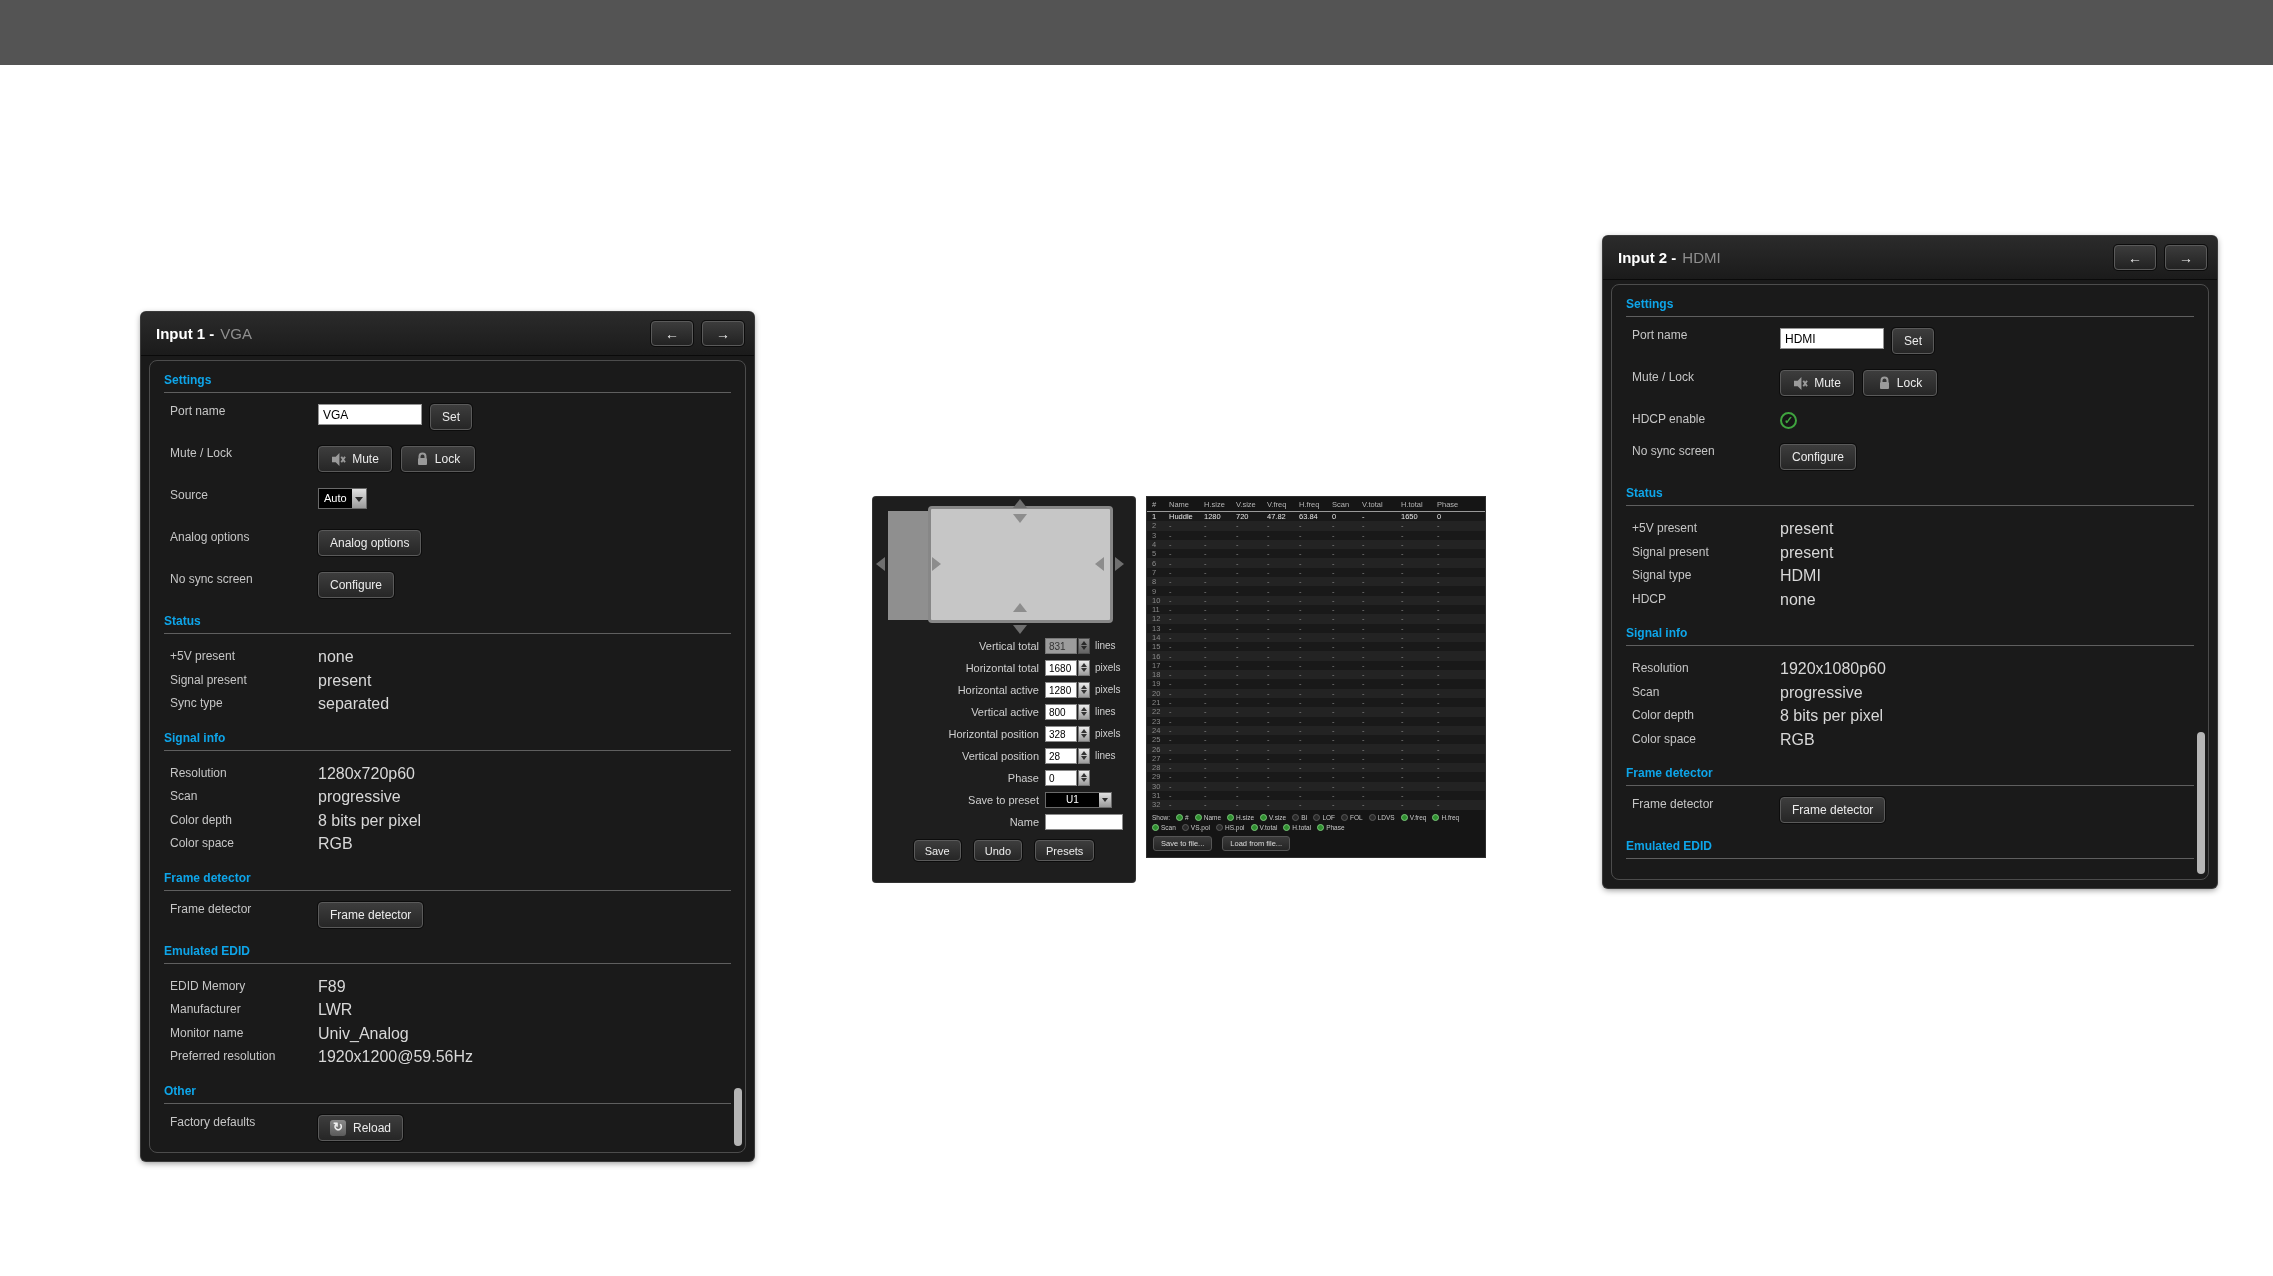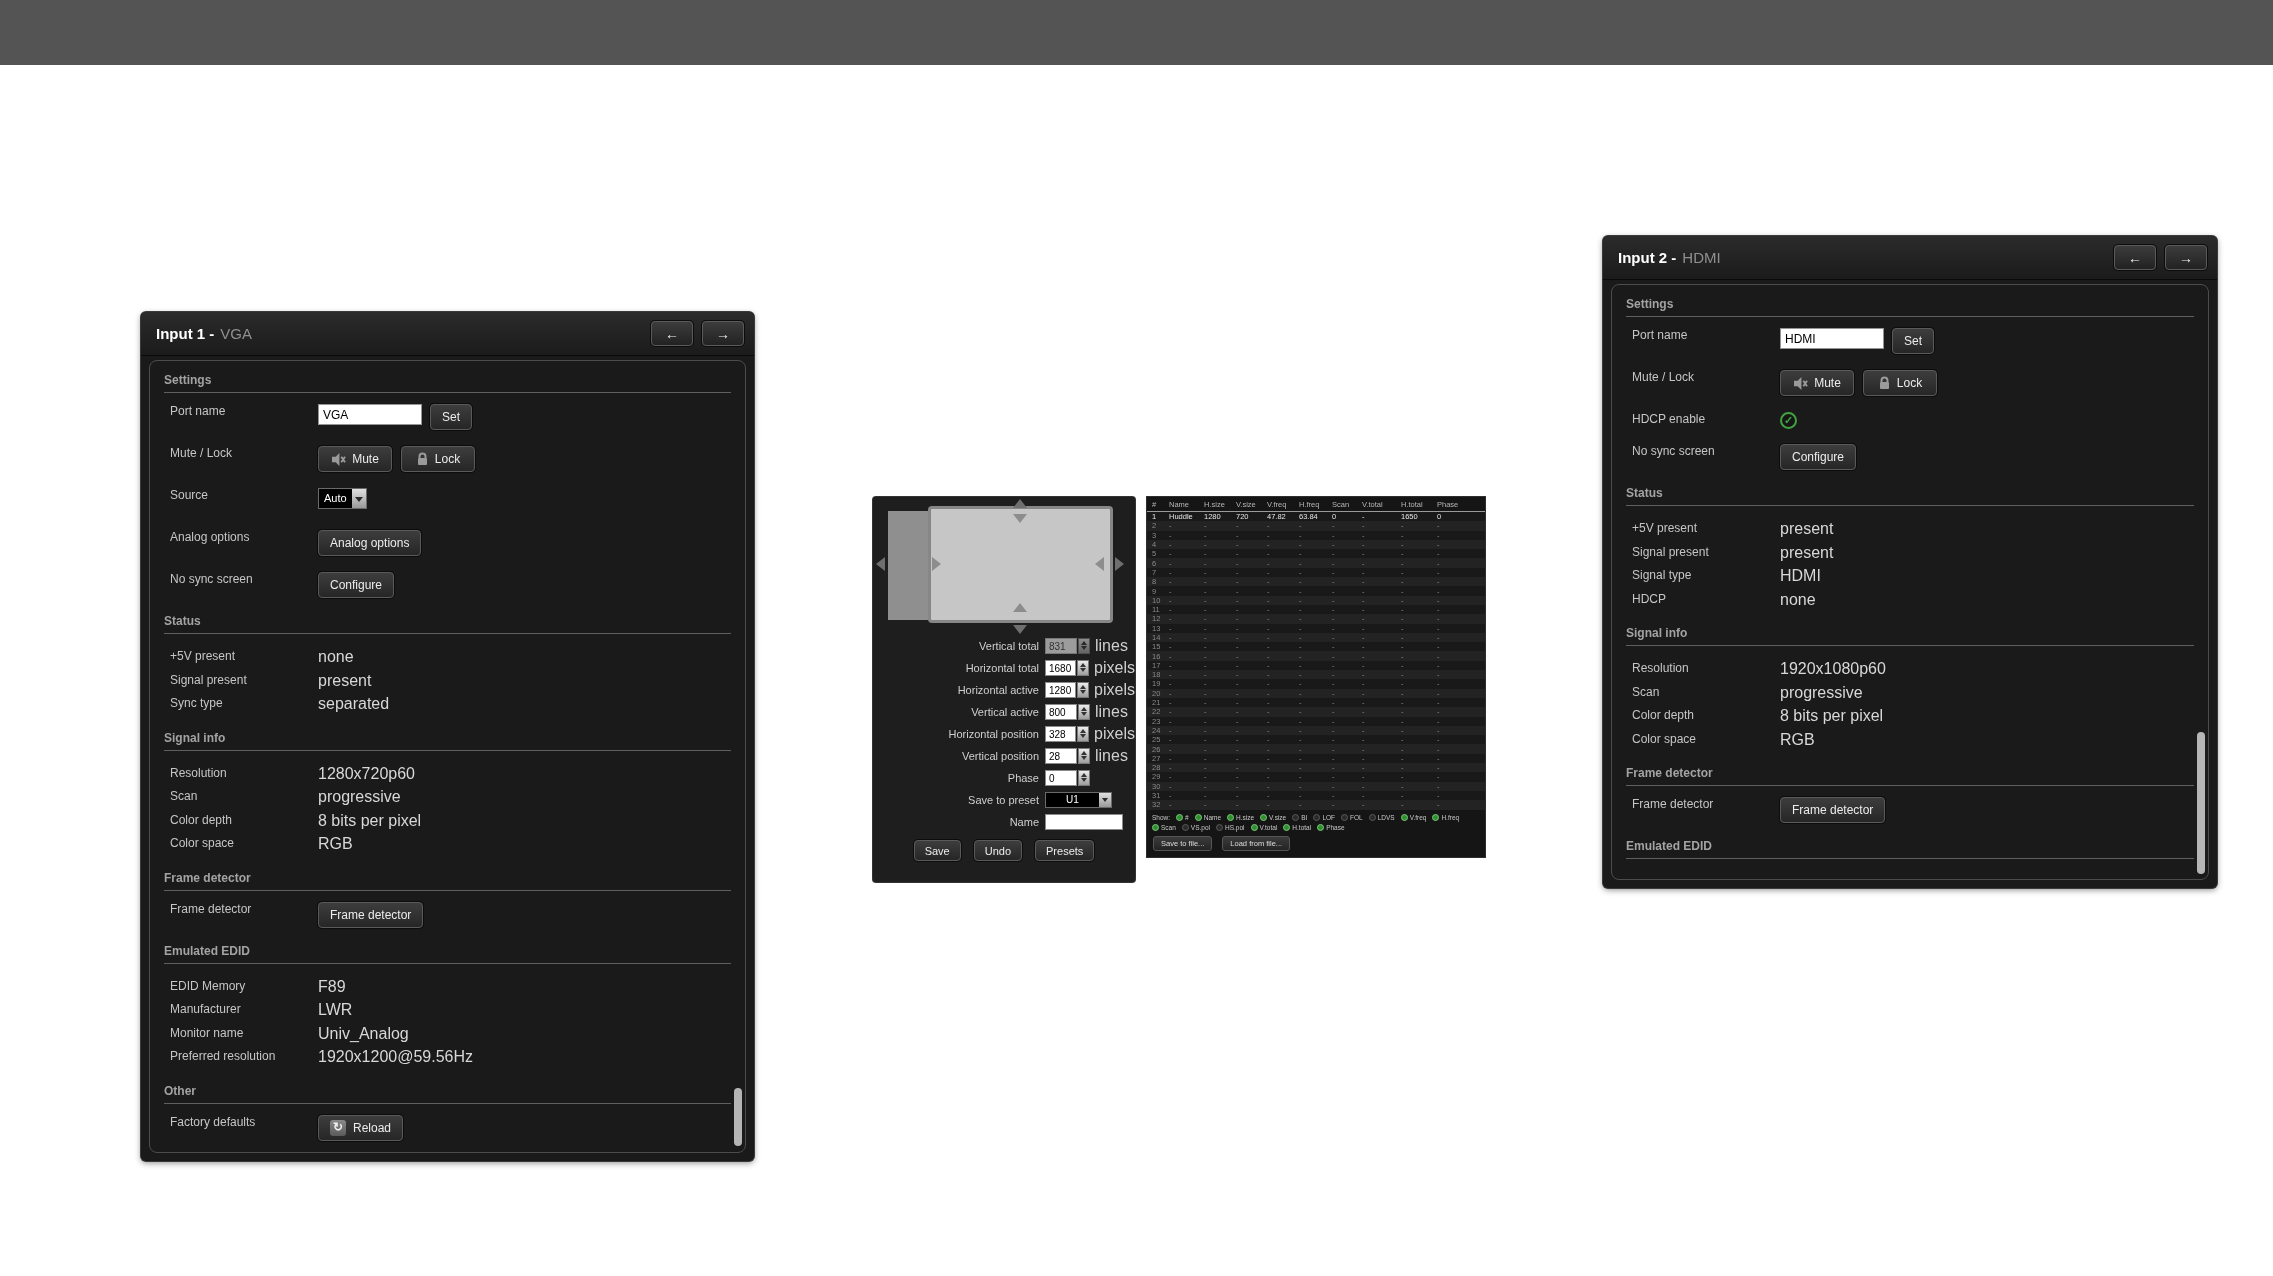--- a/index.html
+++ b/index.html
@@ -35,21 +35,21 @@
   }
   .pbody {
     position:absolute; left:8px; right:8px; top:48px; bottom:8px;
     border:1px solid #4c4c4c; border-radius:8px; overflow:hidden; padding-top:12px;
   }
   .vthumb { position:absolute; right:3px; width:8px; background:#b5b5b5; border-radius:4px; }
 
   .section { margin:0 14px; }
   .section + .section { margin-top:15px; }
   .sec-title {
-    font-size:12px; font-weight:bold; color:#a3a3a3;
+    font-size:12px; font-weight:bold; color:#0ea5e9;
     padding-bottom:5px; border-bottom:1px solid #5f5f5f; margin-bottom:11px;
   }
   .srow { display:flex; align-items:flex-start; padding-left:6px; margin-bottom:16px; min-height:26px; }
   .slabel { width:148px; flex:none; font-size:12px; color:#c6c6c6; }
   .kv { display:flex; padding-left:6px; line-height:23.5px; }
   .kv-label { width:148px; flex:none; font-size:12px; color:#c6c6c6; }
   .kv-value { font-size:16px; color:#d8d8d8; }
 
   button { font-family:inherit; cursor:default; }
   .btn {
@@ -104,21 +104,21 @@
   }
   .numfield.on { background:#9c9c9c; color:#333333; border-color:#777777; }
   .spin {
     width:12px; height:16px; margin-left:1px; border:1px solid #777777;
     background:linear-gradient(#ececec,#9d9d9d);
     display:flex; flex-direction:column; align-items:center; justify-content:center;
   }
   .spin::before { content:""; border:3px solid transparent; border-bottom:4px solid #333333; margin-bottom:1px; }
   .spin::after  { content:""; border:3px solid transparent; border-top:4px solid #333333; }
   .numfield.on + .spin { opacity:.55; }
-  .unit { font-size:16px; color:#cfcfcf; margin-left:5px; }
+  .unit { font-size:10px; color:#cfcfcf; margin-left:5px; }
   .select.mini { height:16px; } .select.mini .sel-val { font-size:10px; padding:1px 20px; min-width:22px; }
   .select.mini .sel-arrow { width:12px; } .select.mini .sel-arrow::after { border-width:3px; border-top-width:4px; margin-top:4px; }
   .nameinput { width:78px; height:16px; border:1px solid #8a8a8a; background:#ffffff; color:#000000; font-size:10px; padding:1px 3px; font-family:inherit; }
   .dbtns { display:flex; justify-content:center; gap:13px; margin-top:10px; }
   .dbtn { height:21px; font-size:11px; padding:0 10px; }
 
   
   #preset-table {
     position:absolute; left:1147px; top:497px; width:338px; height:360px;
     background:#151515; box-shadow:0 0 0 1px #2e2e2e;

